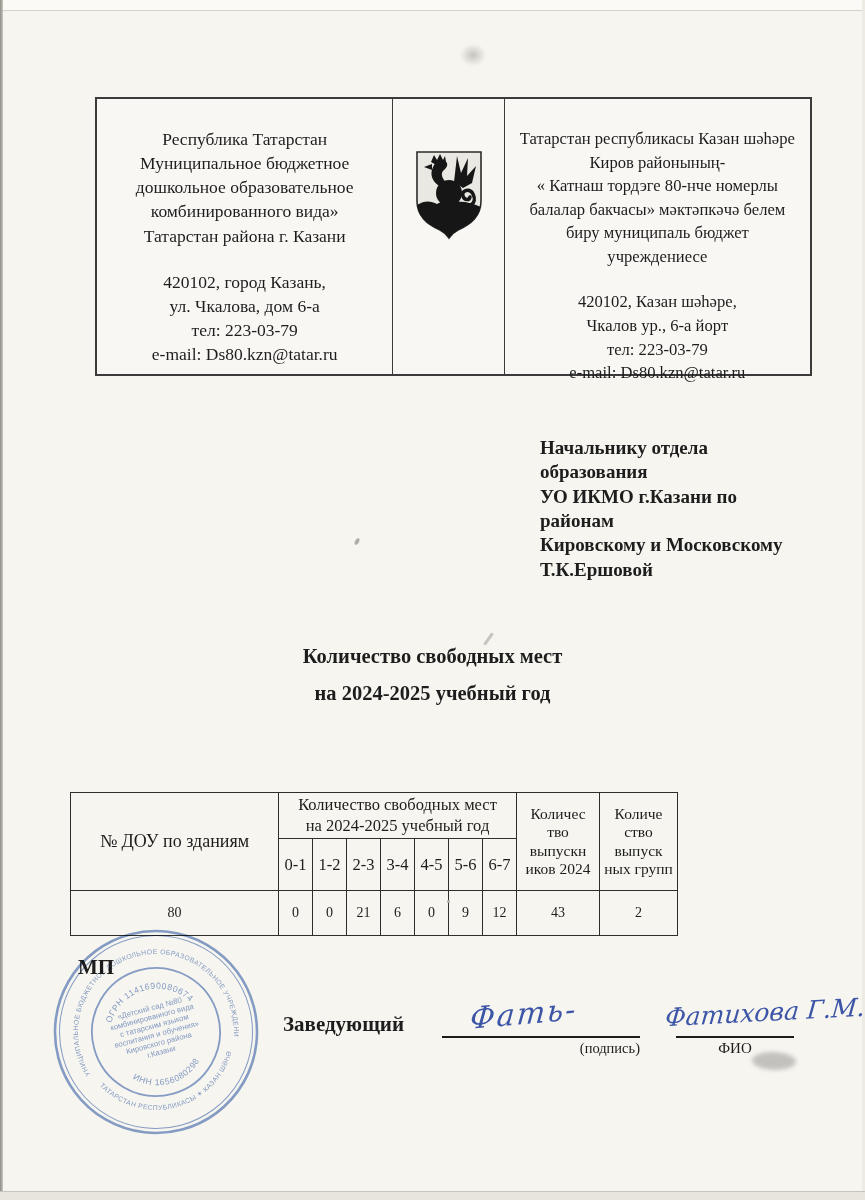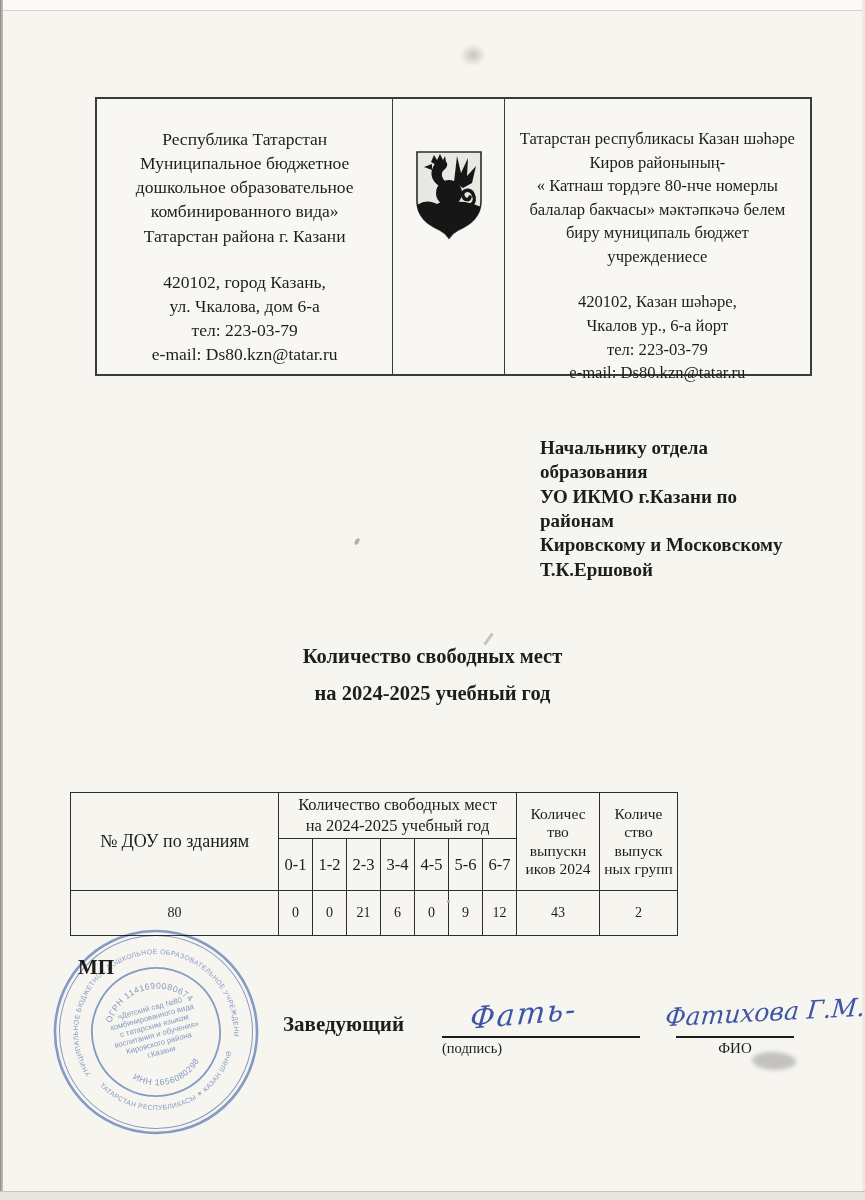--- a/index.html
+++ b/index.html
@@ -43,21 +43,21 @@
   .group-hdr { font-size:16.5px; line-height:1.25; height:46px; }
   .age-hdr { font-weight:bold; font-size:16.5px; height:52px; }
   .data-row td { height:45px; font-size:14px; }
   .b { font-weight:bold; }
 
   
   .sig-mp   { position:absolute; left:78px;  top:955px; font-weight:bold; font-size:21px; }
   .sig-role { position:absolute; left:263px; top:1012px; font-weight:bold; font-size:21px;margin-left:20px; }
   .sig-line1 { position:absolute; left:442px; top:1036px; width:198px; border-top:2px solid #1c1c1c; }
   .sig-line2 { position:absolute; left:676px; top:1036px; width:118px; border-top:2px solid #1c1c1c; }
-  .sig-cap1 { position:absolute; left:442px; top:1040px; width:198px; text-align:left; font-size:14.5px; }
+  .sig-cap1 { position:absolute; left:442px; top:1040px; width:198px; text-align:right; font-size:14.5px; }
   .sig-cap2 { position:absolute; left:676px; top:1040px; width:118px; text-align:center; font-size:15px; }
   .ink { color:#3c55a6; font-family:"DejaVu Serif", serif; font-style:italic; }
   .script-sign { position:absolute; left:470px; top:996px; font-size:30px; transform:rotate(-5deg) skewX(-10deg); letter-spacing:2px; }
   .script-fio  { position:absolute; left:665px; top:998px; font-size:25px; transform:rotate(-3deg) skewX(-8deg); white-space:nowrap; }
 
   
   .stamp { position:absolute; left:50px; top:926px; width:212px; height:212px; transform:rotate(-15deg); opacity:.82; mix-blend-mode:multiply; }
   .stamp text { fill:#6f8cc4; font-family:"Liberation Sans", sans-serif; }
   .stamp .ring-txt { font-size:6.8px; letter-spacing:.4px; }
   .stamp .id-txt   { font-size:8.6px; letter-spacing:.6px; }

